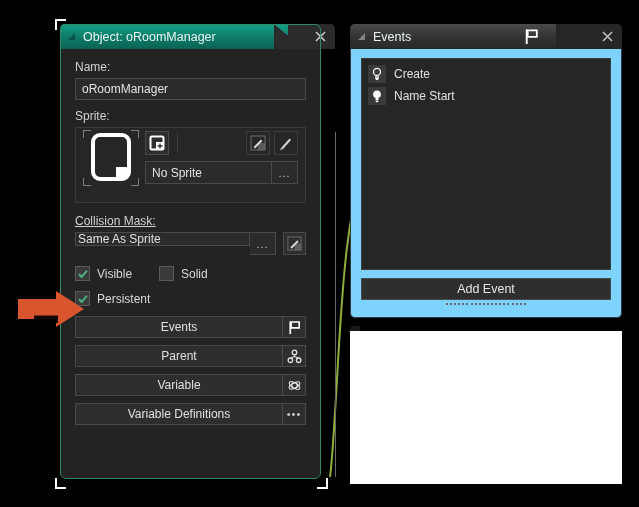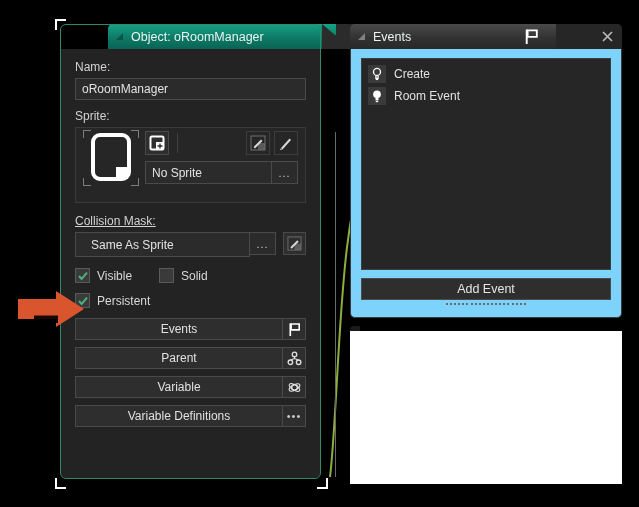--- a/index.html
+++ b/index.html
@@ -55,21 +55,21 @@
 
   
   #object-window{left:60px;top:24px;width:261px;height:455px;}
   #object-window .win-outline{
     position:absolute;left:0;top:0;width:261px;height:455px;
     box-sizing:border-box;
     border:1px solid #2e8a6a;
     border-radius:6px;
     pointer-events:none;
   }
-  #object-window .win-tabbar{width:275px;background:#2b2b2b;margin-left:48px;}
+  #object-window .win-tabbar{width:275px;background:#2b2b2b;}
   #object-tab{
     background:linear-gradient(180deg,#17a287 0%,#0d7a66 55%,#0a6456 100%);
     width:214px;
   }
   #object-tab-notch{
     left:214px;
     background:linear-gradient(180deg,#17a287 0%,#0d7a66 55%,#0a6456 100%);
     clip-path:polygon(0 0,34px 0,34px 0,21px 11px,13px 11px,0 0);
   }
   #object-window .tabbar-rest{width:47px;background:#2b2b2b;}
@@ -120,22 +120,22 @@
   }
   .dots-btn{
     width:26px;height:23px;background:#2b2b2b;border:1px solid #4a4a4a;border-left:none;
     display:flex;align-items:center;justify-content:center;box-sizing:border-box;
     color:#c9c9c9;font-size:11px;letter-spacing:1px;
   }
 
   
   .collision-row{display:flex;margin-top:4px;align-items:stretch;}
   .collision-input{
-    flex:1;height:25px;background:#2b2b2b;border:1px solid #4a4a4a;
-    display:flex;align-items:center;padding:0 15px;font-size:12px;color:#e2e2e2;
+    flex:1;height:14px;background:#2b2b2b;border:1px solid #4a4a4a;
+    display:flex;align-items:center;padding:0 2px;font-size:12px;color:#e2e2e2;
     box-sizing:border-box;
   }
   .collision-dots{
     width:26px;height:23px;background:#2b2b2b;border:1px solid #4a4a4a;border-left:none;
     display:flex;align-items:center;justify-content:center;box-sizing:border-box;
     color:#c9c9c9;font-size:11px;letter-spacing:1px;
   }
   .collision-edit{
     width:23px;height:23px;margin-left:7px;border:1px solid #4a4a4a;background:#2e2e2e;
     display:flex;align-items:center;justify-content:center;box-sizing:border-box;
@@ -422,21 +422,21 @@
       </div>
 
       <div class="event-item">
         <span class="event-icon">
           <svg width="14" height="14" viewBox="0 0 16 16">
             <circle cx="8" cy="6" r="4.4" fill="#ffffff"></circle>
             <path d="M6.3 9.6 L6.3 13 L9.7 13 L9.7 9.6 Z" fill="#ffffff"></path>
             <path d="M6.6 14.3 L9.4 14.3" stroke="#ffffff" stroke-width="1.5"></path>
           </svg>
         </span>
-        <span class="event-label">Room Event</span>
+        <span class="event-label">Name Start</span>
       </div>
 
     </div>
 
     <div class="add-event">Add Event</div>
 
     <div class="grip">
       <i></i>
         <i></i>
         <i></i>

